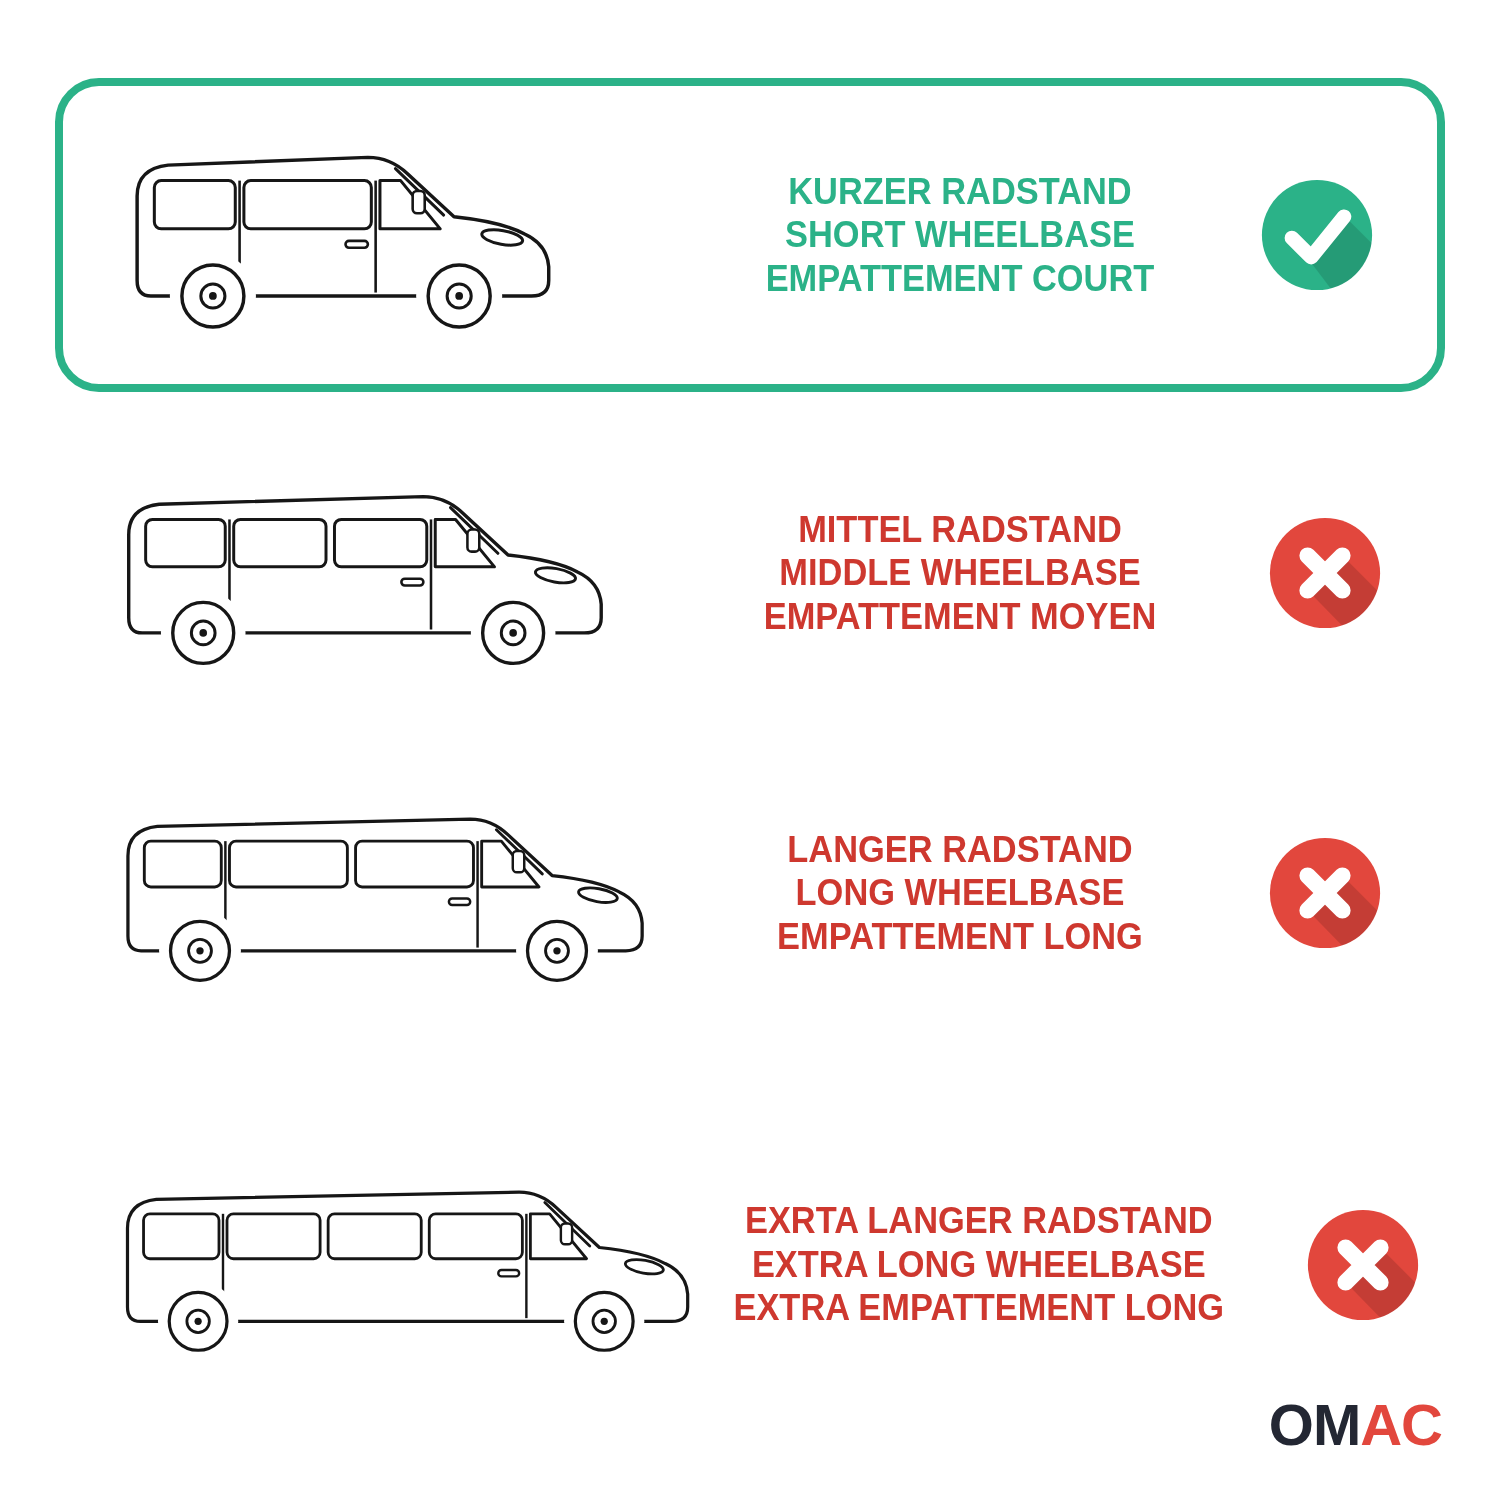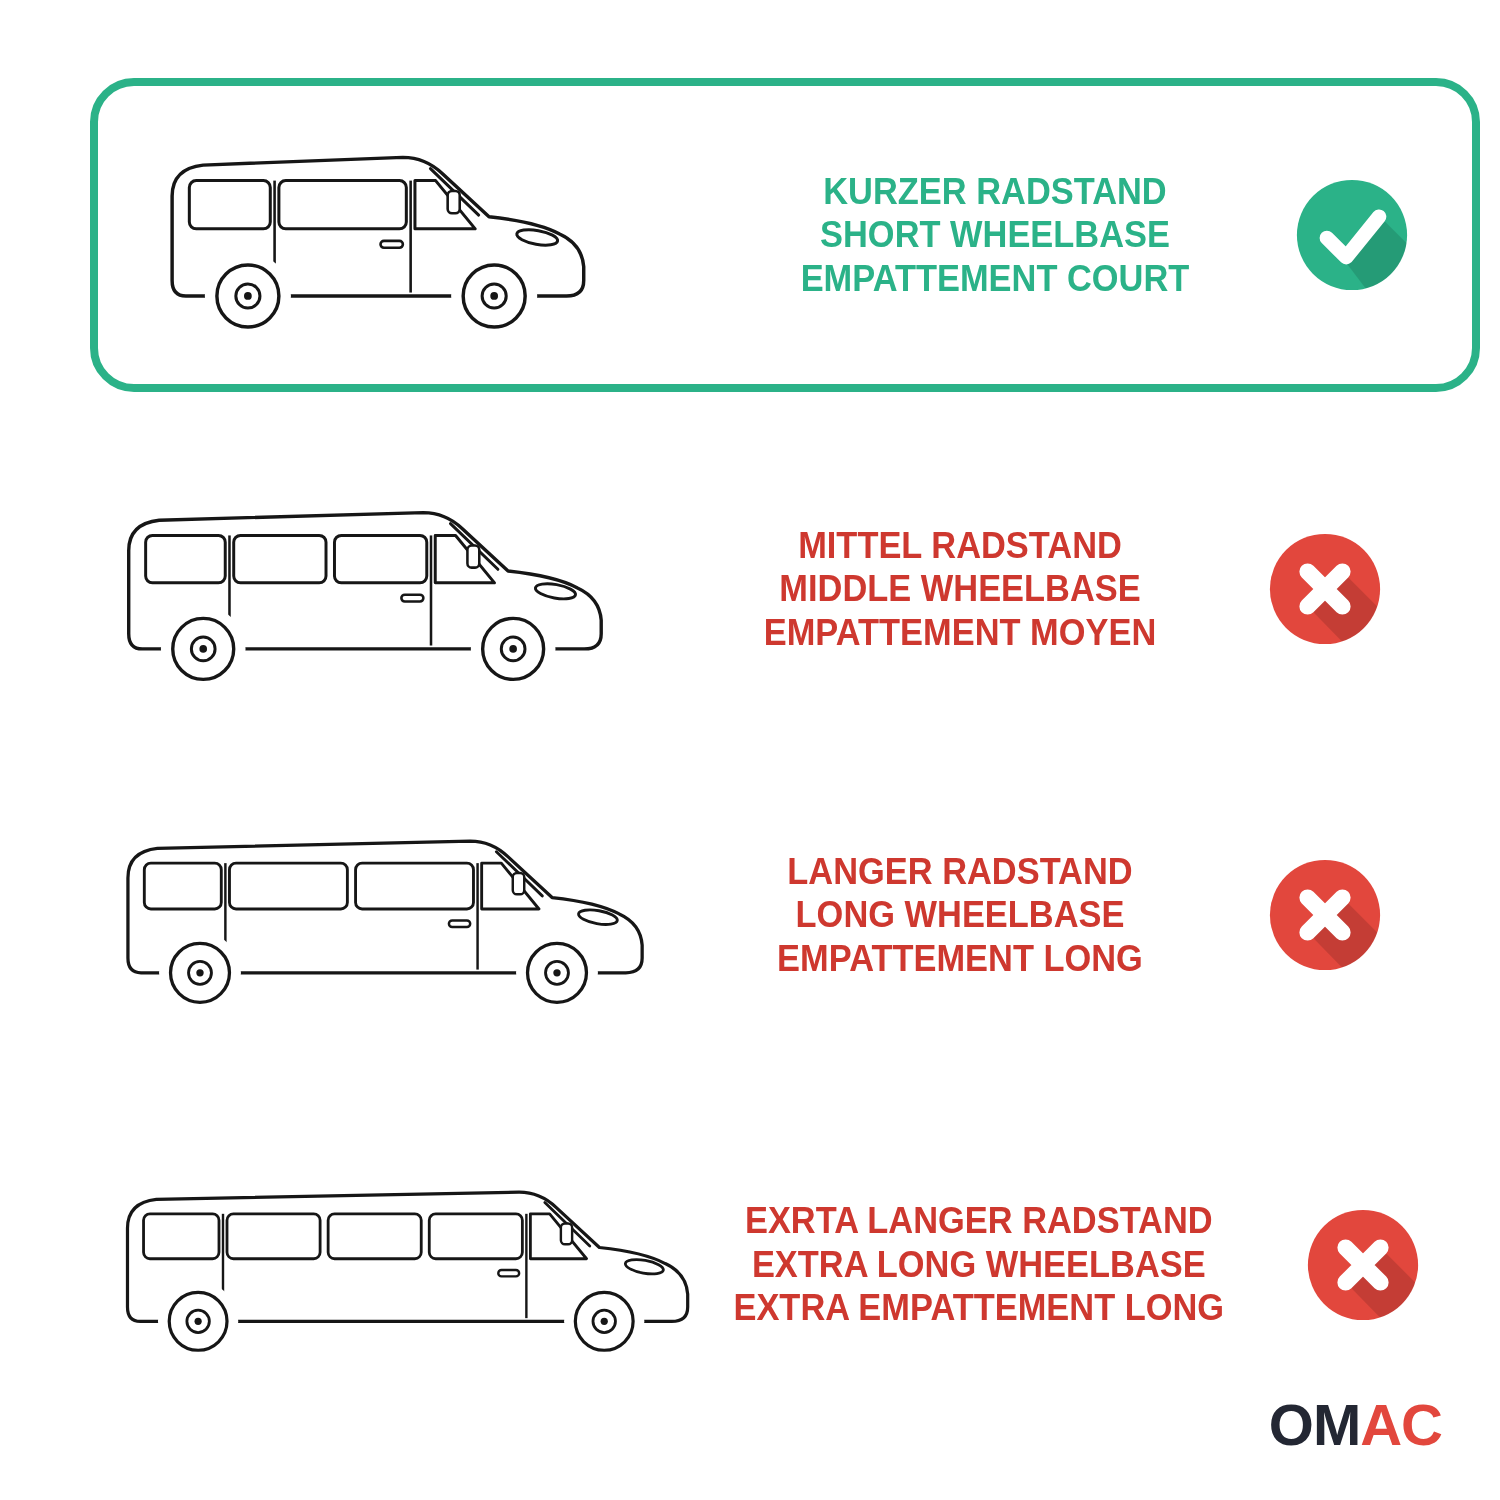--- a/index.html
+++ b/index.html
@@ -1,21 +1,21 @@
 <!DOCTYPE html>
 <html style="--green: #2bb288; --green-dark: #1f9c75; --red: #ce382f; --red-bright: #e2473d; --ink: #161616; --logo-dark: #232733;"><head>
 <meta charset="utf-8">
 <style>
   html,body{margin:0;padding:0;background:#fff;}
   #page{position:relative;width:1500px;height:1500px;background:#ffffff;overflow:hidden;
         font-family:"Liberation Sans", sans-serif;}
   .row{position:absolute;left:55px;width:1390px;display:flex;align-items:center;box-sizing:border-box;}
-  .row-1{top:78px;height:314px;border:8px solid var(--green);border-radius:44px;margin-left:35px;}
-  .row-2{top:439px;height:300px;align-items:center;}
-  .row-3{top:760px;height:310px;}
+  .row-1{top:78px;height:314px;border:8px solid var(--green);border-radius:44px;}
+  .row-2{top:423px;height:300px;align-items:center;}
+  .row-3{top:738px;height:310px;}
   .row-4{top:1102px;height:325px;}
   .van-col{width:660px;padding-left:50px;box-sizing:border-box;display:flex;align-items:center;flex:0 0 auto;}
   .van-col svg{display:block;}
   .van-w1 svg{width:465px;height:auto;}
   .van-w2 svg{width:525px;height:auto;}
   .van-w3 svg{width:565px;height:auto;}
   .van-w4 svg{width:625px;height:auto;}
   .label-col{flex:1 1 auto;text-align:center;font-weight:700;font-size:37px;line-height:1.18;
              letter-spacing:0px;transform:scaleX(.93);white-space:nowrap;}
   .label-green{color:var(--green);}

